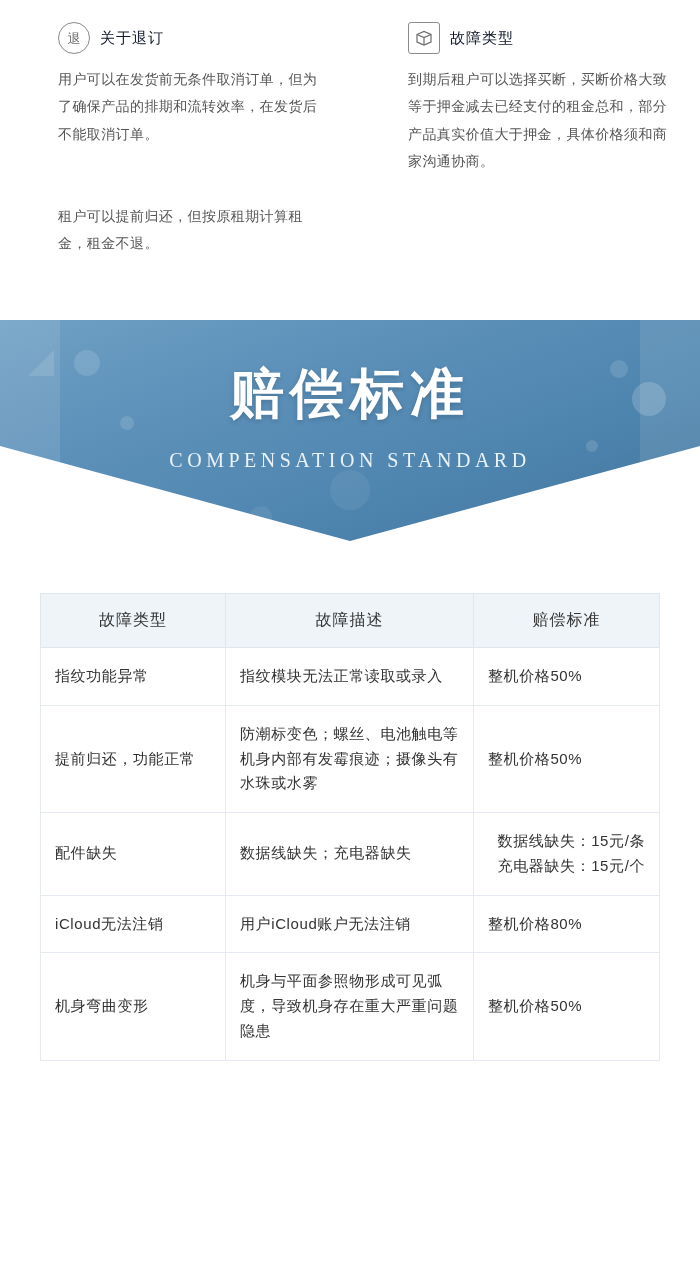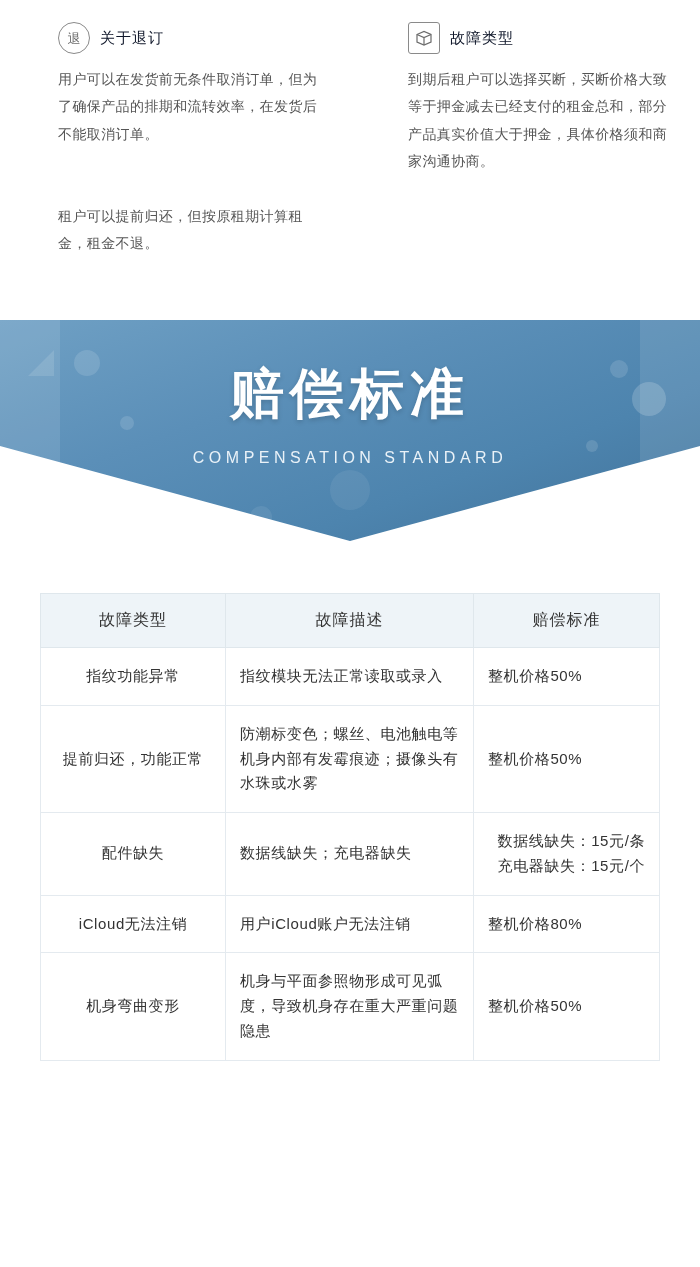--- a/index.html
+++ b/index.html
@@ -97,23 +97,24 @@
   }
   .banner-title {
     font-size: 54px;
     color: #ffffff;
     letter-spacing: 6px;
     font-weight: bold;
     text-shadow: 0 2px 5px rgba(0,0,0,0.18);
   }
   .banner-sub {
     margin-top: 18px;
-    font-size: 16px;
+    font-size: 20px;
     color: #eaf2f8;
     letter-spacing: 4.5px;
+    font-family: Liberation Serif, serif;
   }
   
   .banner-cut {
     position: absolute;
     left: 0;
     bottom: -1px;
     width: 700px;
     height: 120px;
     z-index: 5;
   }
@@ -149,21 +150,21 @@
   table.comp td {
     border: 1px solid #e4eaef;
     font-size: 15px;
     color: #333333;
     padding: 16px 14px;
     line-height: 1.65;
     letter-spacing: 0.6px;
     vertical-align: middle;
   }
   table.comp td.c-type {
-    text-align: center;
+    text-align: left;
     width: 185px;
   }
   table.comp td.c-desc {
     text-align: left;
     width: 248px;
   }
   table.comp td.c-std {
     text-align: left;
   }
   table.comp td.c-std.multi {

